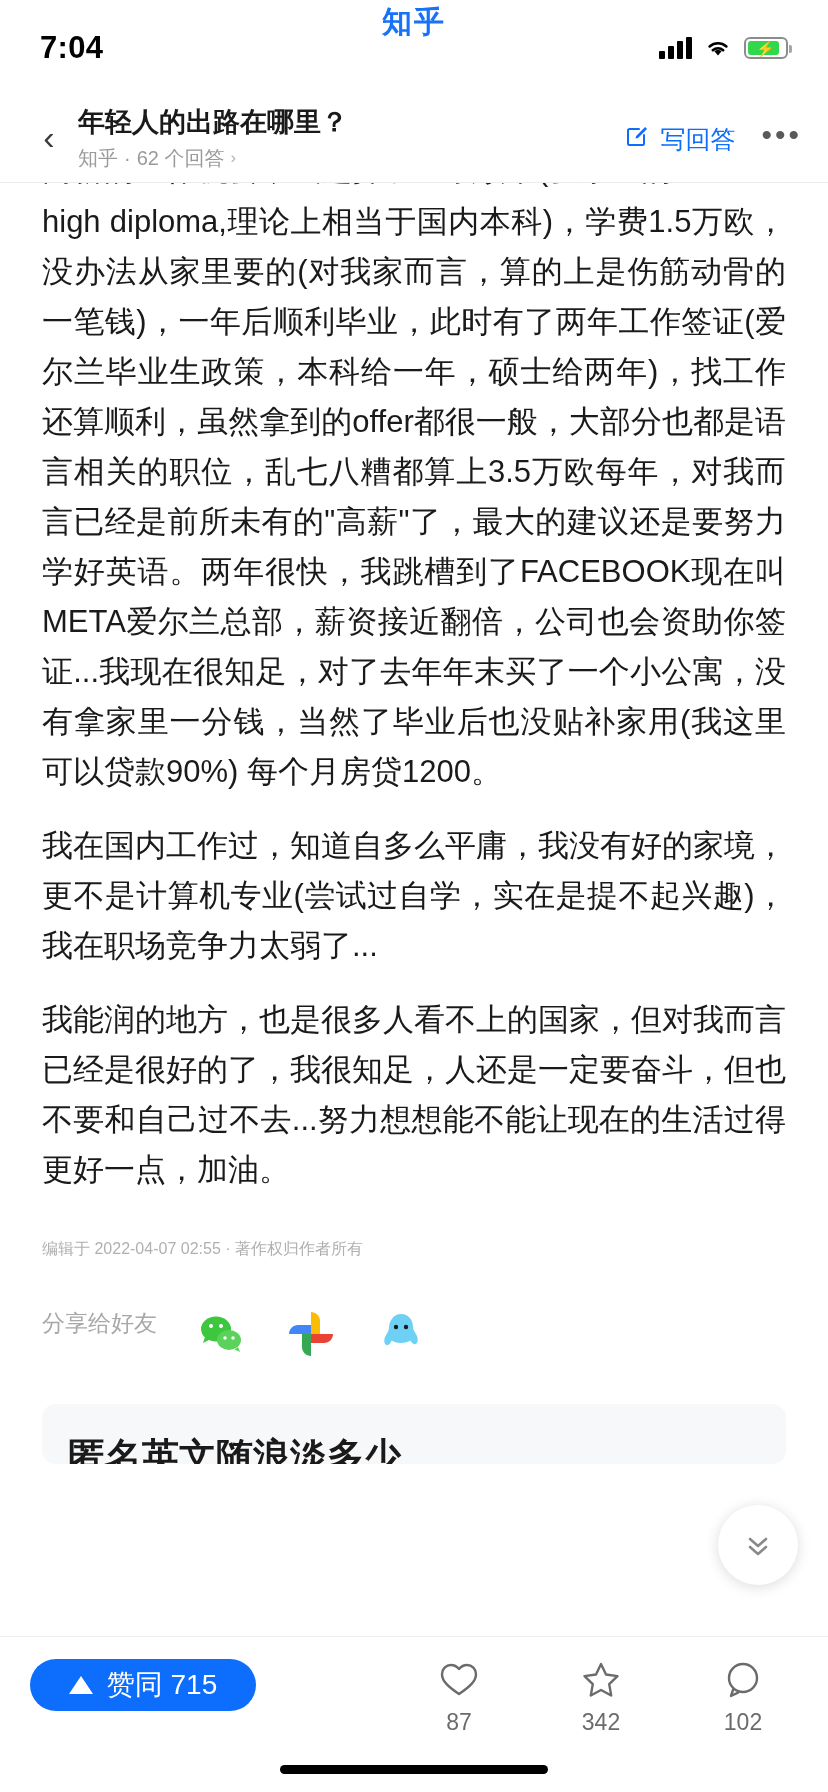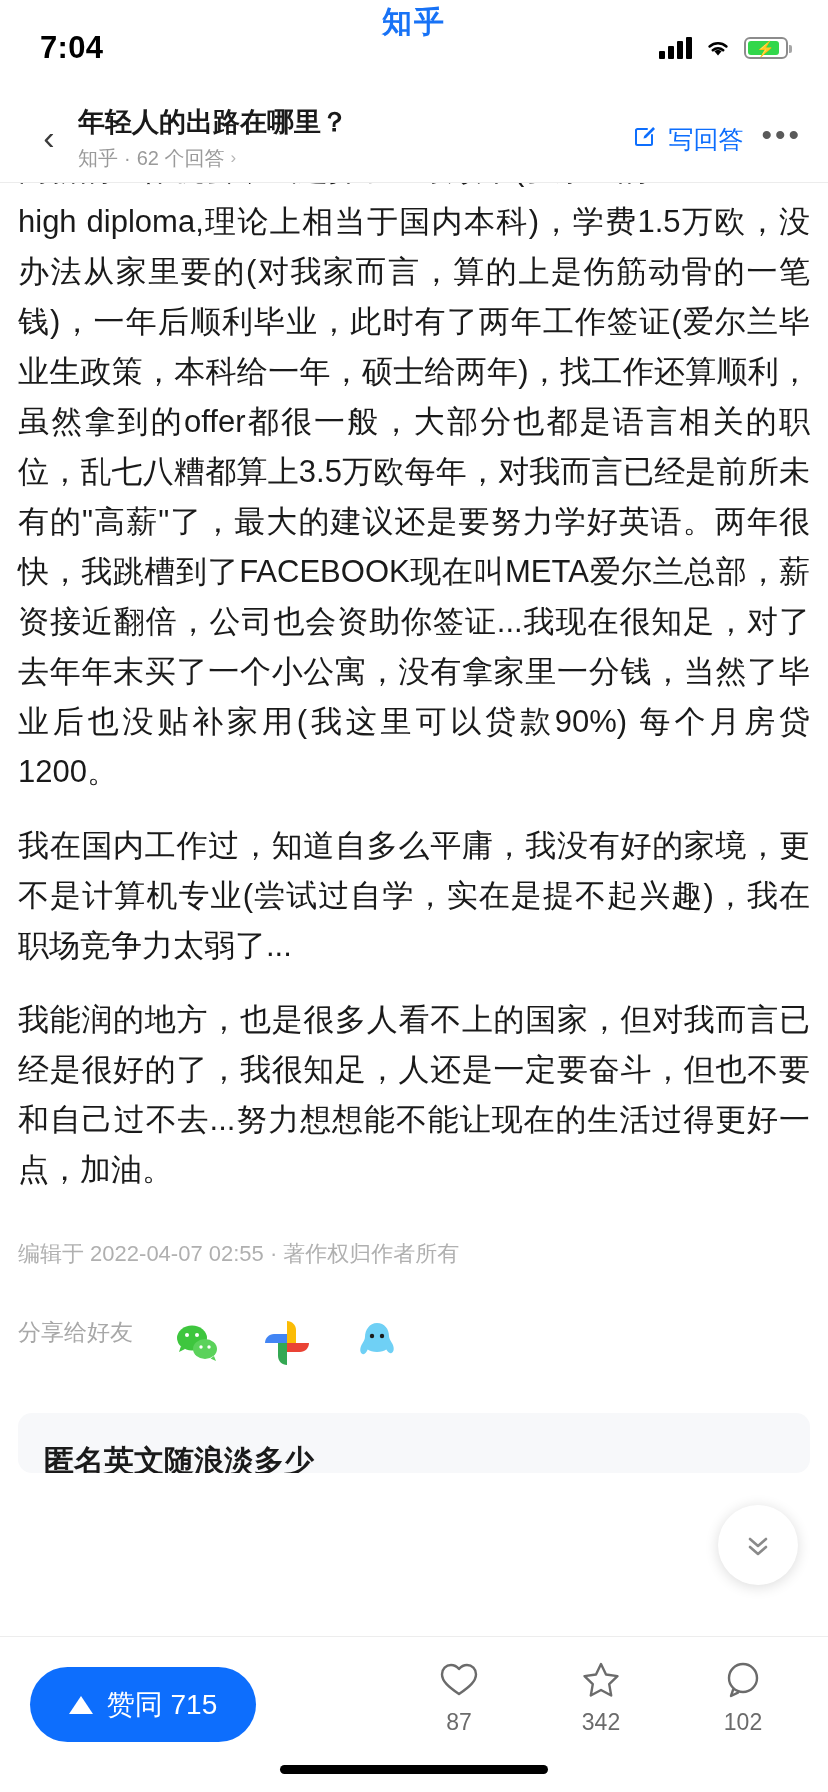--- a/index.html
+++ b/index.html
@@ -143,39 +143,39 @@
     font-size: 17px;
     color: #b5b5b5;
   }
   .nav-write {
     display: flex;
     align-items: center;
     gap: 9px;
     color: #0d6efd;
     font-size: 25px;
     font-weight: 500;
-    margin-right: 18px;
+    margin-right: 26px;
     white-space: nowrap;
   }
   .nav-write .pen { display: block; }
   .nav-more {
     font-size: 30px;
     color: #5a5a5a;
     letter-spacing: 3px;
     line-height: 1;
     padding-bottom: 8px;
   }
   .nav-divider {
     height: 1px;
     background: #ececec;
   }
 
   
   .content {
-    padding: 0 18px;
+    padding: 0 42px;
     box-sizing: border-box;
     position: relative;
   }
   .para {
     font-size: 31px;
     line-height: 50px;
     color: #1a1a1a;
     letter-spacing: 0px;
     text-align: justify;
     margin: 0;
@@ -187,21 +187,21 @@
     overflow: hidden;
     position: relative;
   }
   .clip-top .para {
     position: relative;
     top: -38px;
   }
 
   .meta {
     margin-top: 44px;
-    font-size: 22px;
+    font-size: 16px;
     color: #b0b0b0;
   }
 
   .share-row {
     margin-top: 48px;
     display: flex;
     gap: 38px;
   }
   .share-label {
     font-size: 23px;
@@ -212,21 +212,21 @@
   .next-card {
     margin-top: 44px;
     background: #f7f8fa;
     border-radius: 14px;
     padding: 28px 26px 0 26px;
     box-sizing: border-box;
     height: 60px;
     overflow: hidden;
   }
   .next-card-title {
-    font-size: 30px;
+    font-size: 37px;
     font-weight: 700;
     color: #1a1a1a;
     white-space: nowrap;
   }
 
   
   .scroll-fab {
     position: absolute;
     right: 30px;
     top: 1322px;
@@ -255,31 +255,30 @@
     border-top: 1px solid #ededed;
     display: flex;
     align-items: flex-start;
     padding: 22px 30px 0 30px;
     box-sizing: border-box;
   }
   .vote-btn {
     background: #0d6efd;
     color: #fff;
     border-radius: 44px;
-    height: 75px;
+    height: 52px;
     min-width: 226px;
     display: flex;
     align-items: center;
     justify-content: center;
     gap: 14px;
     font-size: 28px;
     font-weight: 500;
     padding: 0 28px;
     box-sizing: border-box;
-    margin-top: 8px;
   }
   .vote-btn .tri {
     width: 0; height: 0;
     border-left: 12px solid transparent;
     border-right: 12px solid transparent;
     border-bottom: 18px solid #fff;
   }
   .actions {
     margin-left: auto;
     display: flex;

